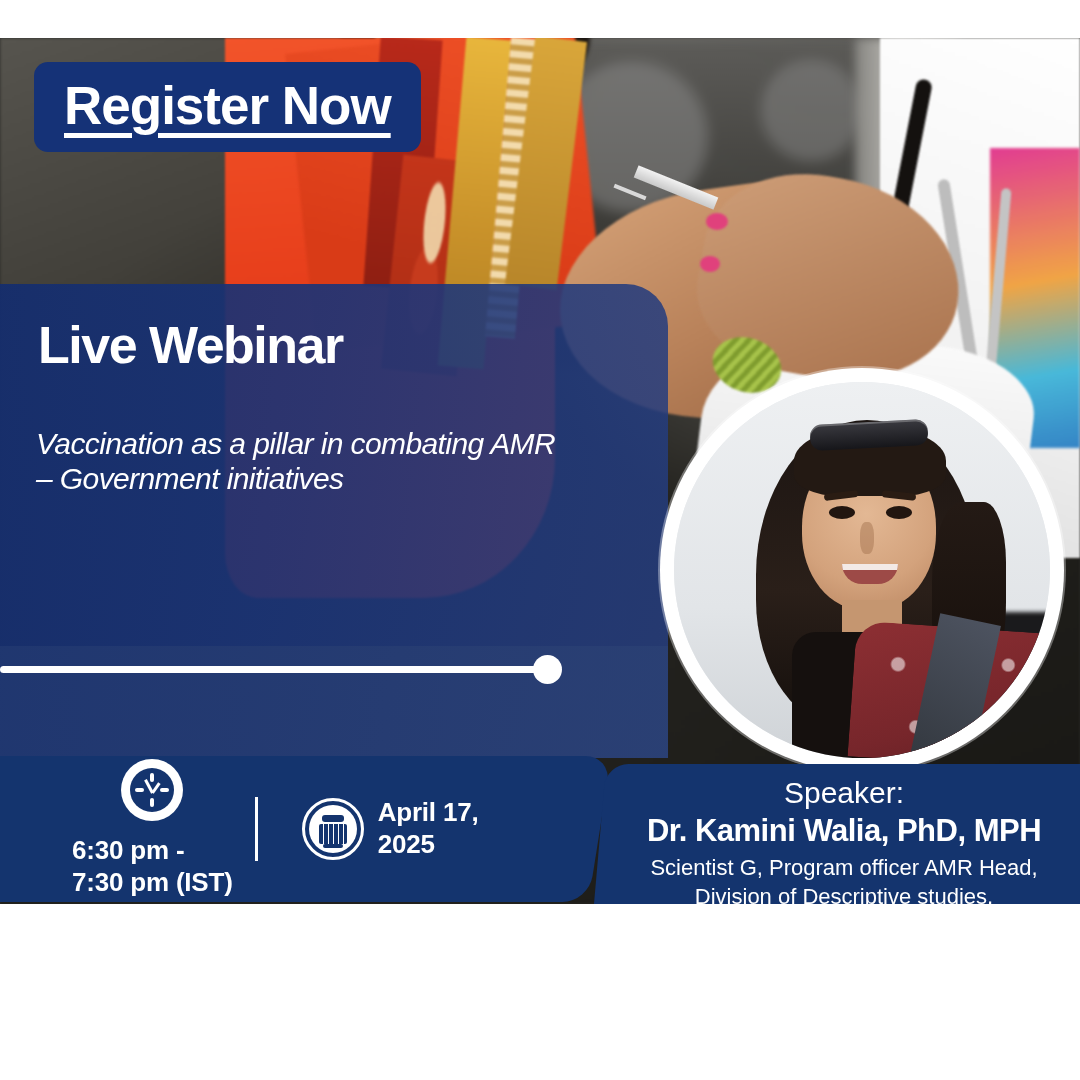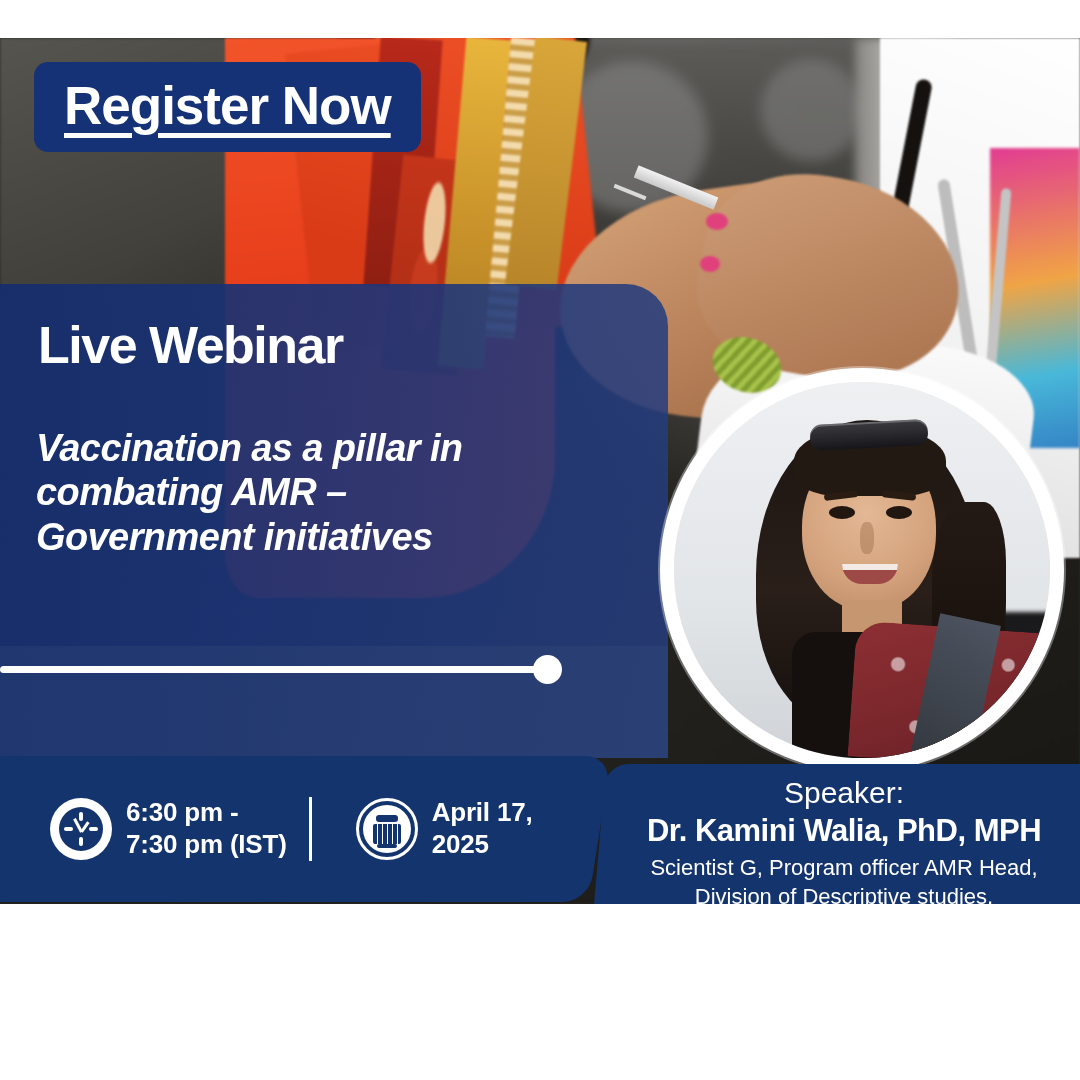--- a/index.html
+++ b/index.html
@@ -192,21 +192,21 @@
     position:absolute; left:-40px; top:718px; width:640px; height:146px;
     background:#14346e;
     border-radius:0 26px 26px 0;
     transform:skewX(-9deg);
   }
   .datetime-inner {
     position:absolute; left:0px; top:718px; width:600px; height:146px;
     display:flex; align-items:center; gap:0px;
   }
   .dt-block { display:flex; align-items:center; gap:14px; }
-  .dt-block.time { padding-left:50px; }
+  .dt-block.time { padding-left:72px;flex-direction:column; }
   .dt-block.date { padding-left:44px; }
   .dt-text {
     color:#ffffff; font-weight:bold; font-size:26px; line-height:1.22;
     letter-spacing:-.2px; white-space:pre-line;
   }
   .vsep { width:3px; height:64px; background:#ffffff; margin-left:22px; }
 
   
   .clock-ico { position:relative; width:62px; height:62px; flex:0 0 62px; }
   .clock-ico .ring {
@@ -269,21 +269,21 @@
     text-decoration:underline; text-underline-offset:9px; text-decoration-thickness:5px;
   }
 
   
   .title-main {
     position:absolute; left:38px; top:277px;
     color:#ffffff; font-size:52px; font-weight:bold; letter-spacing:-1.5px;
   }
   .title-sub {
     position:absolute; left:36px; top:388px; width:520px;
-    color:#ffffff; font-size:38px; font-weight:bold; font-style:italic;
+    color:#ffffff; font-size:30px; font-weight:normal; font-style:italic;
     line-height:1.17; letter-spacing:-.6px;
   }
 
   
   .portrait-wrap {
     position:absolute; left:660px; top:330px; width:404px; height:404px;
   }
   .portrait-ring {
     position:absolute; inset:0; border-radius:50%;
     background:#ffffff; box-shadow:0 0 0 2px rgba(255,255,255,.35);

